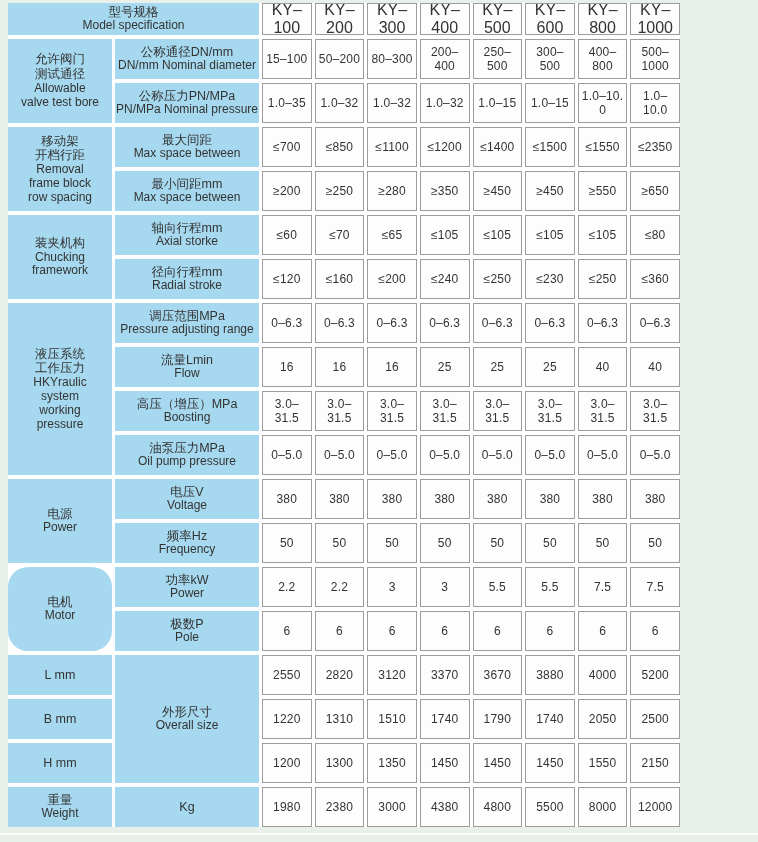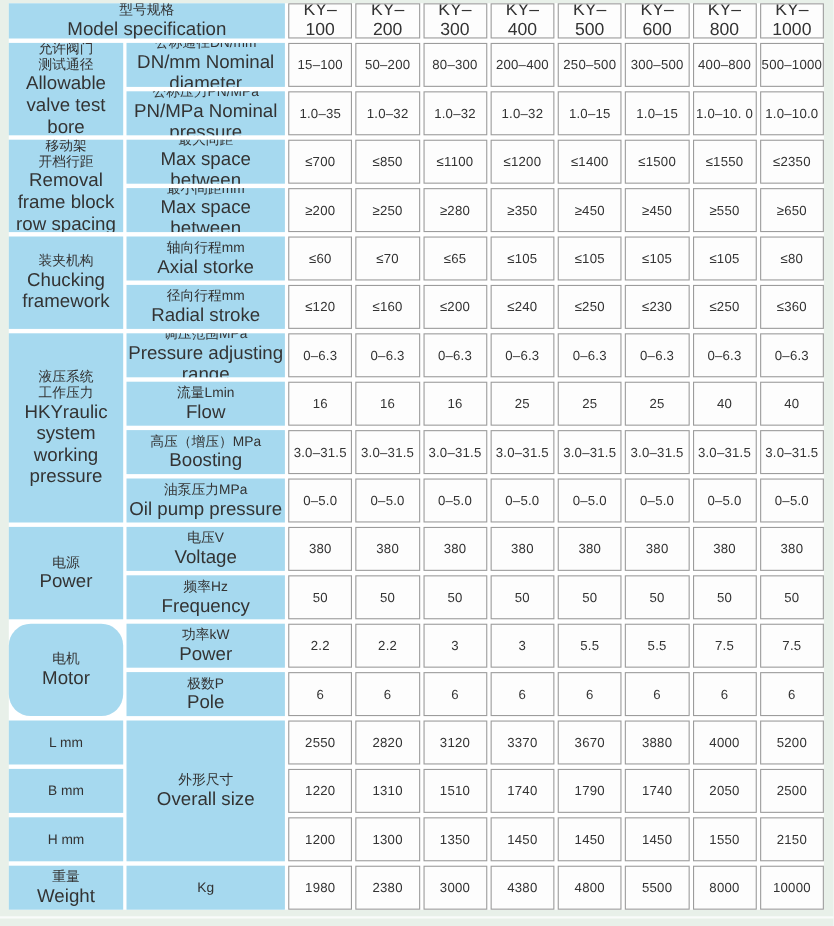--- a/index.html
+++ b/index.html
@@ -5,39 +5,39 @@
   html,body{margin:0;padding:0;}
   .page{
     position:relative;
     width:758px;height:842px;
     background:var(--page-bg,#e8f0e9);
     font-family:"Liberation Sans","DejaVu Sans",sans-serif;
     color:var(--text,#333);
     overflow:hidden;
   }
   .grid{
-    position:absolute;left:8px;top:3px;width:741px;
+    position:absolute;left:8px;top:3px;width:672px;
     display:grid;
     grid-template-columns:104px 144px repeat(8,1fr);
     grid-template-rows:32px;
     grid-auto-rows:40px;
     gap:4px 3px;
     background:#ffffff;
   }
   .cell{
     display:flex;flex-direction:column;
     justify-content:center;align-items:center;
     text-align:center;
     overflow:hidden;
   }
   .blue{background:var(--blue,#a6d9ef);}
   .white{background:#fdfdfd;border:1px solid var(--border,#9c9c9c);}
   .header-merged{grid-column:1 / span 2;}
   .zh{font-size:12.5px;line-height:1.18;white-space:pre-line;}
-  .en{font-size:17px;line-height:1.15;white-space:pre-line;}
+  .en{font-size:12px;line-height:1.15;white-space:pre-line;}
   .colhead{font-size:16px;}
   .val{font-size:12px;letter-spacing:0.2px;}
   .bottom-line{
     position:absolute;left:0;top:833px;width:758px;height:2px;
     background:rgba(255,255,255,0.75);
   }
 </style>
 </head>
 <body>
 
@@ -302,16 +302,16 @@
       <div class="cell blue">
         <div class="zh">Kg</div>
       </div>
       <div class="cell white val">1980</div>
       <div class="cell white val">2380</div>
       <div class="cell white val">3000</div>
       <div class="cell white val">4380</div>
       <div class="cell white val">4800</div>
       <div class="cell white val">5500</div>
       <div class="cell white val">8000</div>
-      <div class="cell white val">10000</div>
+      <div class="cell white val">12000</div>
     </div>
   <div class="bottom-line"></div>
 </div>
 
 </body></html>

